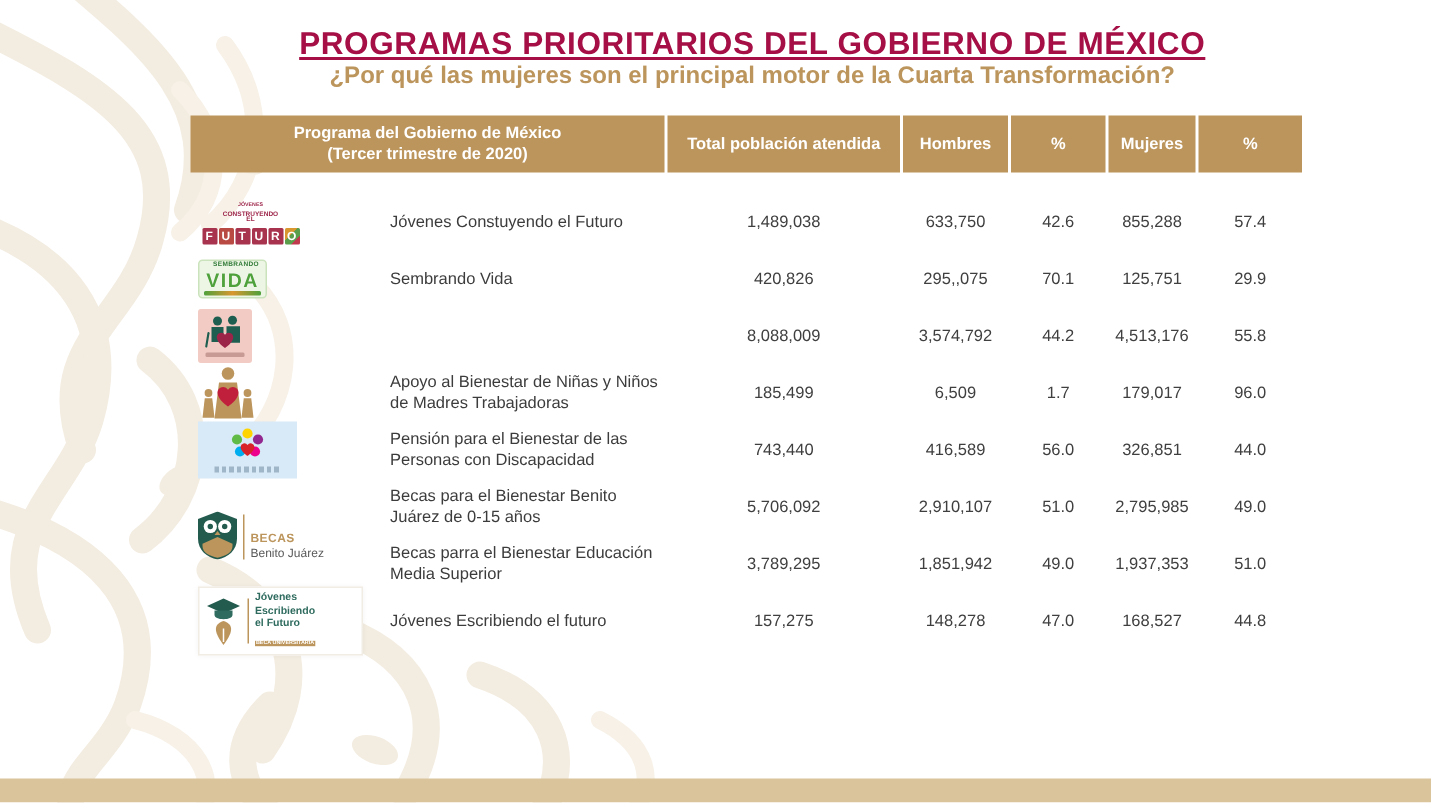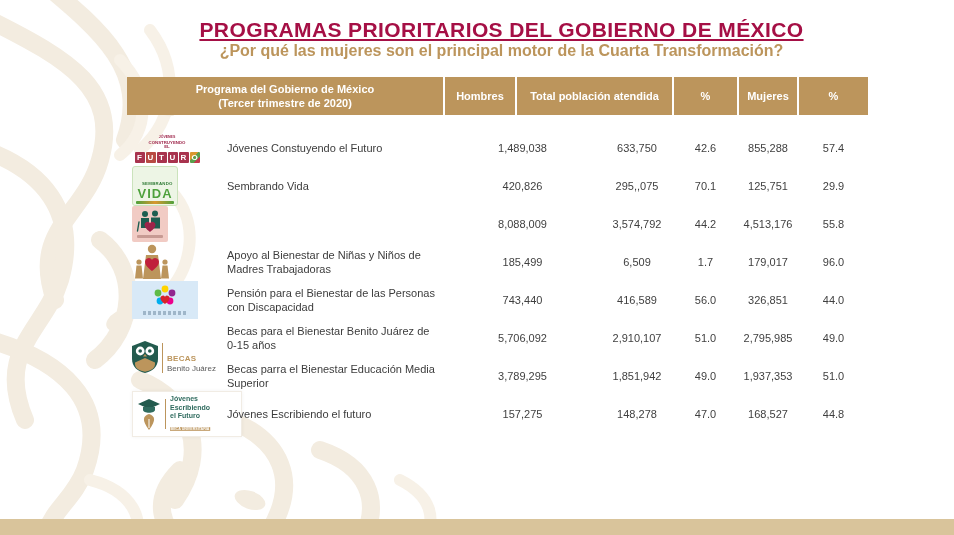--- a/index.html
+++ b/index.html
@@ -22,33 +22,33 @@
     background:#BC955C; color:#ffffff; font-weight:bold; font-size:11px; line-height:1.3;
     height:38px; display:flex; flex-direction:column; align-items:center; justify-content:center;
     text-align:center; padding:2px 4px;
   }
   .c1{width:316px;} .c2{width:155px;} .c3{width:70px;} .c4{width:63px;} .c5{width:58px;} .c6{width:69px;}
   .tbody { margin-top:14px; }
   .row { display:flex; gap:2px; align-items:center; height:38px; }
   .cell { font-size:11px; text-align:center; color:#3f3f3f; }
   .prog { display:flex; align-items:center; text-align:left; }
   .icon-cell { width:100px; flex:none; display:flex; align-items:center; padding-left:5px; overflow:visible; }
-  .prog-name { width:212px; font-size:11px; line-height:1.3; color:#3c3c3c; }
+  .prog-name { width:212px; font-size:11px; line-height:1.3; color:#3c3c3c;margin-left:33px; }
   
   .jcf { width:70px; text-align:center; }
   .jcf-l1 { font-size:7px; transform:scale(.5); transform-origin:center; font-weight:bold; color:#9D2449; line-height:5px; }
   .jcf-l2 { font-size:7px; transform:scale(.62); transform-origin:center; font-weight:bold; color:#9D2449; line-height:6px; }
   .jcf-boxes { display:flex; justify-content:center; gap:1px; margin-top:1px; }
   .jcf-boxes span {
     width:10px; height:11px; background:#A8334E; color:#fff; font-size:8px; font-weight:bold;
     display:flex; align-items:center; justify-content:center; border-radius:1px;
   }
   .jcf-boxes span:nth-child(2){ background:#B84A43; }
   .jcf-boxes span:last-child { background:linear-gradient(135deg,#D9972F 0 40%,#5A9E4B 40% 70%,#C03A4E 70%); }
-  .sv { width:46px; background:#EDF5E5; border:1px solid #CBE3BC; border-radius:3px; text-align:center; padding:14px 1px 1px; }
+  .sv { width:46px; background:#EDF5E5; border:1px solid #CBE3BC; border-radius:3px; text-align:center; padding:0 1px 1px; }
   .sv-l1 { font-size:7px; transform:scale(.62); transform-origin:center; font-weight:bold; color:#2F7A35; letter-spacing:.4px; line-height:6px; }
   .sv-l2 { font-size:13px; font-weight:bold; color:#4EA13B; letter-spacing:1px; line-height:13px; text-shadow:0 0 1px #fff; }
   .sv-strip { height:3px; margin:1px 2px 0; border-radius:1px; background:linear-gradient(90deg,#4EA13B,#D9972F,#4EA13B); }
   .am { width:36px; height:36px; background:#F1CBC4; border-radius:2px; display:flex; flex-direction:column; align-items:center; justify-content:center; }
   .am-strip { width:26px; height:3px; background:#C79A93; border-radius:1px; margin-top:1px; }
   .dis { width:66px; height:38px; background:#D8E9F7; display:flex; flex-direction:column; align-items:center; justify-content:center; }
   .dis-strip { width:44px; height:4px; margin-top:2px; background:repeating-linear-gradient(90deg,#9FB6C9 0 3px,#D8E9F7 3px 5px); }
   .becas { display:flex; align-items:flex-end; gap:4px; transform:translateY(19px); }
   .becas-sep, .jee-sep { width:1px; height:30px; background:#BC955C; }
   .becas-l1 { font-size:8px; font-weight:bold; color:#BC955C; letter-spacing:.3px; }
@@ -90,22 +90,22 @@
 
 <div class="content">
   <div class="title">PROGRAMAS PRIORITARIOS DEL GOBIERNO DE MÉXICO</div>
   <div class="subtitle">¿Por qué las mujeres son el principal motor de la Cuarta Transformación?</div>
 
   <div class="thead">
     <div class="th c1">
       <span>Programa del Gobierno de México</span>
       <span>(Tercer trimestre de 2020)</span>
     </div>
+    <div class="th c2">Total población atendida</div>
     <div class="th c3">Hombres</div>
-    <div class="th c2">Total población atendida</div>
     <div class="th c4">%</div>
     <div class="th c5">Mujeres</div>
     <div class="th c6">%</div>
   </div>
 
   <div class="tbody">
 
     <div class="row">
       <div class="cell c1 prog">
         <div class="icon-cell">

